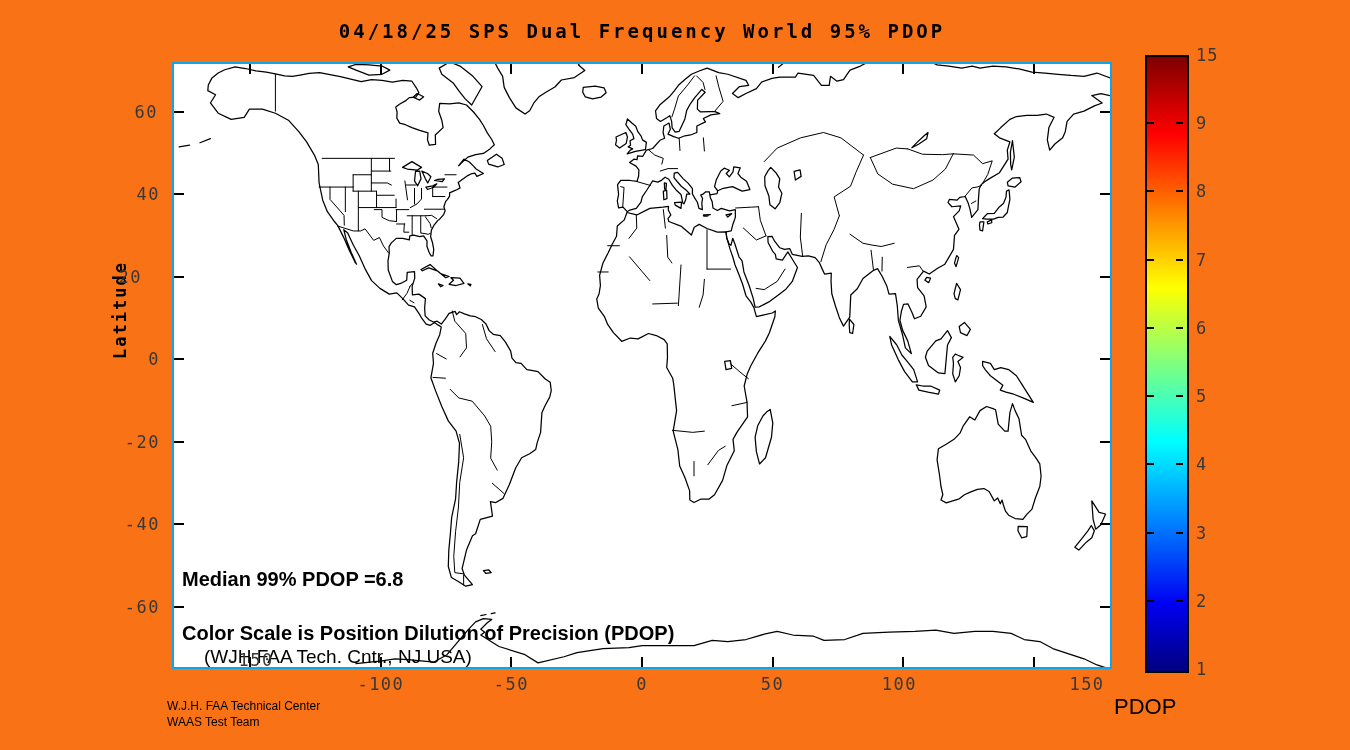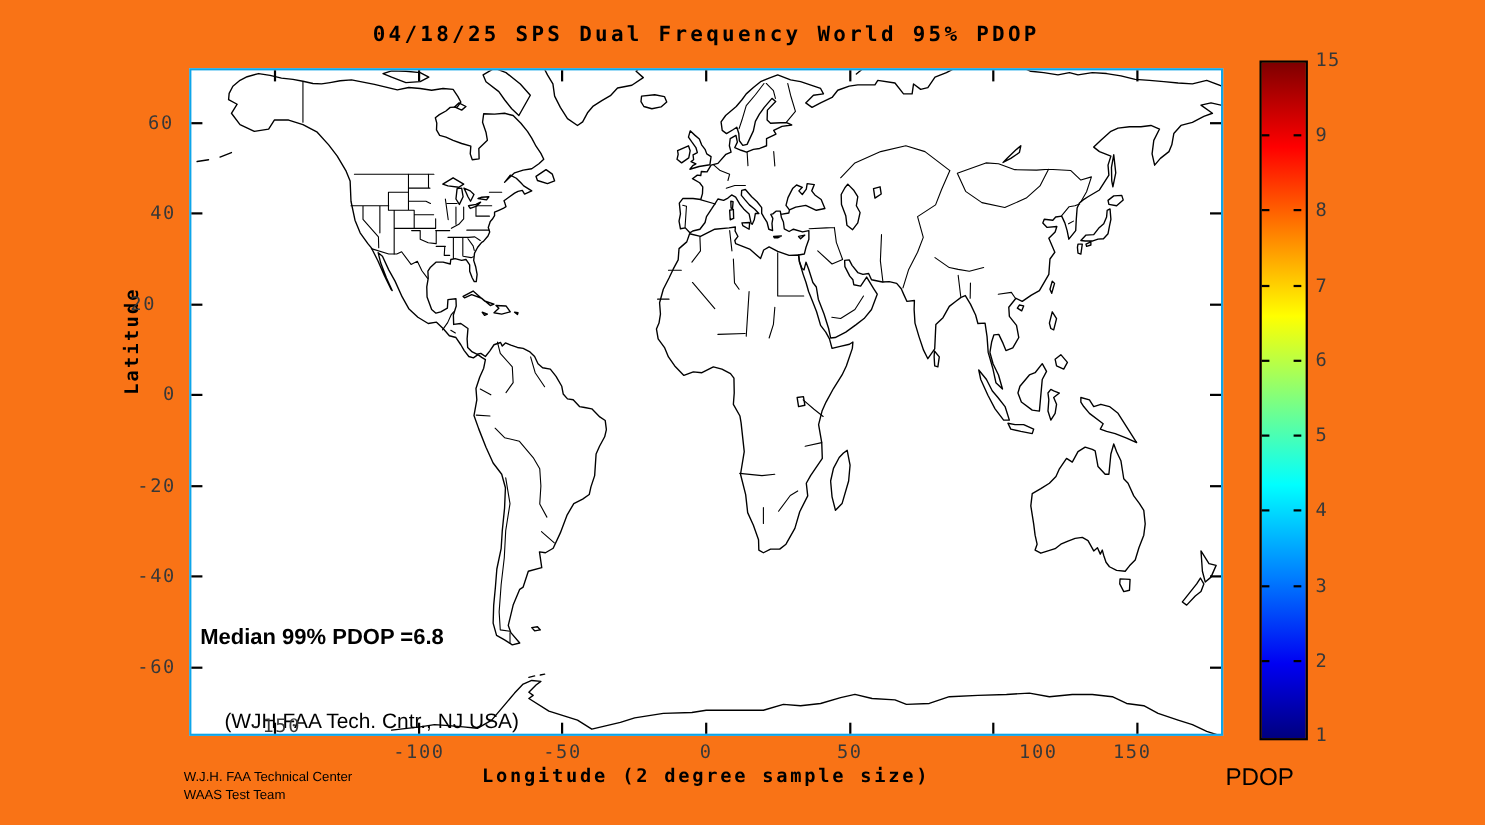--- a/index.html
+++ b/index.html
@@ -50,24 +50,24 @@
         <path vector-effect="non-scaling-stroke" d="M-5.8,-35.8 -2,-35.2 3,-36.8 8,-37.1 10.2,-37.3 10.1,-36.4 11.1,-35.2 10,-34.3 10.3,-33.6 15.2,-32.4 19,-30.3 20.1,-32.2 22,-32.9 25,-31.9 29,-31 32.3,-31.1 32.6,-29.6 33.9,-26.8 34.9,-25 35.8,-23 37.2,-20.8 38.6,-18.5 40,-15.5 41.8,-14 43.1,-12.5 44,-10.4 46.5,-10.8 50.1,-11.3 51.3,-11.8 51.1,-10.4 49,-6.5 47.5,-4.5 44.5,-1.5 41.9,1.5 40.5,3.5 39.3,6.5 40.4,10.5 40.6,14 36.5,17.8 35,19.5 35.5,22.3 32.7,25.8 31,29.5 27.9,33 25.7,34.1 22.5,34.1 20,34.9 18.4,34.3 18.3,32 16.5,28.8 14.5,26 13.8,22 12,17.5 13.3,12.5 12.2,6.1 11.8,4.6 9.5,2 9.8,-0.5 9.7,-3.8 8.5,-4.8 5.5,-5.8 2.5,-6.3 -1.5,-5 -4.5,-5.2 -7.8,-4.4 -11,-6.5 -13.2,-8.5 -14.5,-10.5 -16.8,-12.5 -17.4,-14.7 -16.5,-16 -16,-18 -16.3,-20.5 -15,-23.5 -13,-26 -11.5,-28 -9.8,-30 -9.5,-32.5 -6.8,-34 Z"></path>
         <path vector-effect="non-scaling-stroke" d="M49.3,12.2 50.3,15.5 49.8,19 47.5,24 45.2,25.5 44,22.5 43.5,19 44.5,16.2 46.5,13.8 48,12.8 Z M79.8,-9.8 81.5,-8.5 81,-6.3 79.9,-6.5 79.7,-8.5 Z M121,-25.3 121.8,-24.8 120.8,-22.6 120.2,-23.5 Z M109.5,-20 111,-19.8 110.3,-18.7 108.8,-19.3 Z M140.5,-43.2 142.5,-44.2 145.3,-44.3 145.8,-43.3 143.5,-42 140.8,-42.3 Z M141.2,-41.3 141.5,-39 141,-37.5 140.5,-35.8 138.9,-34.7 137,-34.6 135.2,-34.2 132.5,-34.2 131,-34.3 132.8,-35.5 135.5,-35.6 137.2,-37 139,-38 140,-39.5 140.2,-41 Z M130,-33.5 131.5,-33.5 131,-31.3 130,-31.5 129.8,-32.8 Z M132.8,-33.5 134.5,-34 134.5,-33.3 133,-33 Z M142.2,-46.2 143.2,-49.3 142.5,-53.3 141.7,-50.5 141.8,-47.5 Z M120,-16 121,-18.5 122.5,-17 121.5,-14.5 120.5,-14.8 Z M122,-8 124,-9 126.3,-7.3 125,-5.8 122.5,-6.5 Z M109.7,-2 113,-4.5 115,-5 117.5,-7 119,-5.3 117.5,-3.5 116.5,3.5 114,3.3 110.2,1.5 109,-0.5 Z M95.3,-5.6 98,-3.5 100,-1 102,0.5 104.5,2.5 106,5.5 104,5.5 101,3 98.5,0 96,-3.5 Z M105.5,6.2 108,6.5 111,6.5 114.5,7.5 114,8.5 110,8 106.5,7.5 Z M119.5,-0.5 120.5,-1.3 121.5,-1 123.5,-0.5 121.5,0.5 122.5,2 122,4 120.5,5.5 119.5,3.5 119.8,1 Z M131,0.5 134,1 135.5,2.5 138,2 141,2.5 144,4 146,6 148,8 150.5,10.5 147,9.5 143,8.5 140,8 137.8,7.5 138.8,6.3 134,4 132,2.5 131,1.5 Z M12.5,-38.2 15.2,-38.3 15,-36.8 12.8,-37.6 Z M8.2,-41 9.5,-41.2 9.6,-39.2 8.4,-38.9 Z M8.6,-43 9.4,-42.9 9.2,-41.4 8.7,-41.5 Z M23.6,-35.2 26.3,-35.3 25,-34.9 23.8,-34.9 Z M32.3,-35.2 34.5,-35.5 33,-34.7 Z M-85,-21.9 -81.5,-23.1 -77.5,-20.9 -74.2,-20.2 -75.5,-19.9 -78.5,-21.5 -82,-22.3 -84.5,-21.6 Z M-73.5,-19.9 -70,-19.8 -68.5,-18.5 -71.5,-18 -74.2,-18.3 -72.5,-19.3 Z M-78.3,-18.4 -76.5,-18 -77.5,-17.7 Z M-67,-18.4 -65.8,-18.3 -66,-17.9 Z M-61,51.5 -59,51.3 -58,52 -60,52.2 Z M-178,-51.8 -174,-52.2 M-170,-52.8 -166,-53.8 M52.5,-71.2 55,-72.5 58,-74"></path>
         <path vector-effect="non-scaling-stroke" d="M142.5,10.8 141.5,13 140.8,17.5 139.5,17.5 137,15.8 136,12.3 135,12 132.5,11.5 130,12.5 128,14.8 126,14 123.5,16.3 122.3,18 120,19.5 117,20.7 114,21.8 113.5,24.5 114,26.5 114.5,28.5 115,31 115.7,33 115,34.3 117,35 119.5,34.5 122,34 124,33 126.5,32.3 129,31.7 131.5,31.5 133.5,32.2 135.5,34.5 136.8,33.8 137.8,35.2 138.5,34.3 139,35.5 139.8,37 141,38 143.5,38.8 146.5,39 148,37.8 150,36.5 151.3,33.8 153,31 153.5,28.5 153,25.5 151.5,24 149.5,22.3 147.5,19.5 146,18.5 145.5,16.5 145,14.5 143.5,12.5 Z M144.7,40.7 148.2,40.8 148,43.2 146,43.5 144.6,41.8 Z M173,34.5 175.8,37.3 178.3,37.7 176.5,40.3 174.5,41.4 173.5,39 Z M172.8,40.5 174,41.8 173,43.5 171,44.5 168,46.5 166.5,45.8 169,43.8 171.5,41.8 Z"></path>
         <path vector-effect="non-scaling-stroke" d="M-110,74.2 -100,73.5 -95,73 -90,73.2 -85,73.5 -80,73.8 -75,72 -71,69 -67,66 -64,64 -61,63.2 -57.8,63.4 -59.5,64.2 -62,65.8 -60.5,66.5 -62,67.2 -55,70 -45,72 -40,74 -30,72.5 -25,71.5 -15,70.5 -5,70.3 0,69.8 10,69.8 20,69.8 27,68.5 33,68.8 40,68.3 47,67 52,66.3 58,67.2 66,67.5 70,68.5 78,68.3 85,66.8 95,66.5 105,66.3 113,66 120,66.8 128,66.3 135,66.3 142,66.8 147,68.3 153,68.8 158,70.5 165,72 170,73 175,74.5 180,75.5 M-62,62.5 -60,62.2 M-58,62 -56.5,61.8"></path>
         <path vector-effect="non-scaling-stroke" d="M49.5,-46.8 51.5,-45.5 53,-44 52.5,-42 53.8,-40.5 53,-38.2 51.2,-36.7 49.2,-37.7 48.8,-39.8 47.3,-42.3 47.2,-44.5 48.5,-46 Z M58.5,-45.8 60.8,-46.2 61.2,-44.6 59,-43.7 Z M103.8,-51.6 106.5,-52.5 109.5,-53.8 110,-55.3 108.5,-54.5 105.5,-52.7 Z M31.8,0.5 34,0.3 34.5,2.2 32.3,2.5 Z M-92.1,-46.8 -88.5,-48.2 -84.8,-46.8 -86.5,-46.1 -90.3,-46.4 Z M-87.1,-45.8 -85.5,-45.9 -85,-44 -86.3,-42.3 -87.5,-43.5 Z M-84.7,-45.9 -82.5,-45.3 -81.2,-44.5 -82.4,-43 -83.3,-44 -84,-45 Z M-83.1,-42 -80.5,-42.3 -78.9,-42.8 -80.3,-41.9 -82.5,-41.4 Z M-79.8,-43.6 -76.8,-43.3 -76,-44 -78.5,-43.9 Z"></path>
         <path vector-effect="non-scaling-stroke" stroke-width="1" d="M-141,-69.5 L-141,-60.5 M-123,-49 L-95.2,-49 M-75.8,-45 L-71.5,-45 M-117.1,-32.5 L-111,-31.3 L-108.2,-31.3 L-106.5,-31.8 L-103.2,-29 L-101,-29.7 L-99.4,-27.6 L-97.4,-25.9 M-92.2,-14.5 L-90.4,-16.1 L-89.2,-17.8 M-89.2,-17.8 L-88.3,-18.5 M-89.3,-14.4 L-87.7,-13.8 M-73,-11.8 L-72,-9.3 L-67.8,-6.3 L-67.5,-2.8 L-70,-0.6 M-79,-1.4 L-75.3,-0.1 M-80.4,4.4 L-75.6,4.6 M-73.8,7.3 L-70.5,9.4 L-65.3,10.2 L-60.5,13.8 L-58.2,16.3 L-57.8,20.1 L-58.2,24.1 L-55.7,27 M-61.4,-8.5 L-59.8,-5 L-56.5,-1.9 M-70.1,18.3 L-68.6,24 L-70.1,30 L-70.6,36 L-71.7,42 L-72.4,48 L-72,52 L-68.6,52.3 M-68.6,52.6 L-68.6,55 M-57.6,30.2 L-53.1,32.7 M-2.2,-35.1 L-2,-32 L-5,-29.5 M-8.7,-27.7 L-13.2,-27.7 M-17,-21.3 L-13,-21.3 M-4.8,-25 L3,-19.2 M9.5,-30.2 L9.9,-24.9 L11.5,-23.5 M8.2,-36.5 L9,-32 M25,-31.6 L25,-22 M25,-22 L34.1,-22 M24,-19.5 L23.5,-15.7 L22,-12.7 M15,-23 L14,-13.1 M4.1,-13.5 L13.6,-13.7 M33.9,1 L37.7,3.1 L40.9,4.7 M34.6,11.3 L40.4,10.5 M11.7,17.3 L19.5,17.8 L24,17.5 M20,24.9 L20,28.4 M25.3,25.7 L29.4,22.2 L32,21.2 M-7.4,-37.2 L-6.9,-41.9 L-8.2,-42.1 M-1.8,-43.3 L3.2,-42.4 M2.5,-51.1 L4.9,-49.8 L8.2,-49 L7.6,-47.6 M14.3,-53.9 L14.6,-50.9 M7,-45.9 L10,-46.5 L13.7,-46.5 M11.5,-59.1 L12.5,-61 L14,-64.2 L17.2,-66.6 L20.2,-69.1 M24.2,-65.8 L23.5,-67.5 L21,-69.1 M28.5,-69.1 L29.5,-66.5 L31.2,-62.9 L28,-60.5 M23.6,-54 L24,-50.8 M36,-36.9 L42,-37.1 L44.8,-37.2 M47.7,-30.1 L45.5,-33.9 L44.8,-37.2 M39,-32 L44,-29.1 L47.7,-30.1 M43.9,-17.3 L47,-17 L52,-19 L55,-22 M61.3,-35.6 L60.9,-29.8 L61.8,-25.1 M68.8,-23.8 L70.8,-27.9 L73.9,-31.7 L75.9,-35 M80,-30.5 L85,-28.3 L88.1,-27.9 L92,-27.5 L97,-28.3 M88.1,-26.6 L89,-21.9 M92.4,-24.9 L92.3,-21.5 M102.1,-22.4 L106.7,-22.8 L108.1,-21.5 M47,-48.2 L52,-51.5 L61,-54 L69.8,-55.3 L76.5,-54 L85.2,-49.8 M87.8,-49.2 L97.8,-51.5 L102.2,-51.3 M102.2,-51.3 L107.9,-50 L115.5,-49.9 L119.7,-50.1 M87.8,-49.2 L90.7,-45.2 L96.4,-42.7 L104.4,-41.6 L111.9,-43.7 L116.7,-46.4 L119.7,-50.1 M85.2,-49.8 L82.3,-45.6 L80.2,-42.2 L73.9,-39.6 L75.9,-35 M119.7,-50.1 L127.5,-49.8 L131,-47.7 L134.7,-48.4 L133,-45.1 L131,-42.9 M124.3,-39.8 L126.9,-41.8 L128.9,-42 L130.6,-42.4 M126.7,-38 L128.4,-38.6"></path>
         <path vector-effect="non-scaling-stroke" stroke-width="1" d="M-120,-42 L-120,-39 L-114.6,-35.1 L-114.5,-32.7 M-124.2,-42 L-111,-42 M-114.1,-42 L-114.1,-36 M-111.1,-45 L-111.1,-41 M-109.1,-41 L-109.1,-31.3 M-104.1,-49 L-104.1,-45 M-111.1,-45 L-104.1,-45 M-104.1,-45 L-104.1,-41 M-111.1,-41 L-102.1,-41 M-102.1,-41 L-102.1,-37 M-109.1,-37 L-102.1,-37 M-103,-36.5 L-100,-36.5 L-100,-34.6 L-97.2,-33.8 L-94.5,-33.6 M-94.4,-33.6 L-94.4,-36.5 M-94.6,-36.5 L-89.7,-36.5 M-97.1,-49 L-97.1,-45.9 M-104.1,-45.9 L-96.6,-45.9 M-104.1,-43 L-98,-43 L-96.4,-42.5 M-102.1,-40 L-95.3,-40 M-102.1,-37 L-94.6,-37 M-94.6,-39.1 L-94.6,-37 M-91.2,-43.5 L-90.2,-38.9 M-90.6,-42.5 L-87.1,-42.5 M-87.5,-41.7 L-87.5,-37.9 M-84.8,-41.7 L-84.8,-39.1 L-86.5,-37.9 L-89.1,-37 M-80.5,-42 L-80.5,-39.7 M-80.5,-42 L-75,-42 M-80.5,-39.7 L-75.8,-39.7 M-83.7,-36.6 L-75.9,-36.6 M-83.1,-35 L-80.9,-35.1 L-79,-34.3 M-90.3,-35 L-83.1,-35 M-88.4,-35 L-88.4,-30.3 M-85.1,-35 L-85.1,-31 L-85,-30.8 M-85,-30.8 L-82.2,-30.5 L-81.4,-30.7 M-83.3,-34.7 L-81.5,-33.1 L-81.1,-32.1 M-94.4,-33 L-91.2,-33 M-91.4,-33 L-91.6,-31 L-89.7,-31"></path>
       </g>
     </svg>
     <div class="ann" id="ann-median" style="top:504px">Median 99% PDOP =6.8</div>
+    <div class="ann" id="ann-scale" style="top:558px">Color Scale is Position Dilution of Precision (PDOP)</div>
     <div class="ann" id="ann-credit" style="top:582px">(WJH FAA Tech. Cntr., NJ USA)</div>
   </div>
 
-  <div class="abs" id="xlab">Longitude (2 degree sample size)</div>
 
   <div class="abs" id="colorbar"></div>
   <div class="abs" id="cb-label">PDOP</div>
 
   <div class="abs footer" id="footer1">W.J.H. FAA Technical Center</div>
   <div class="abs footer" id="footer2">WAAS Test Team</div>
 
   <div id="tick-layer">
       <div class="tick" style="left: 249.333px; top: 657px; width: 2px; height: 10px;"></div>
       <div class="tick" style="left: 249.333px; top: 64px; width: 2px; height: 10px;"></div>
@@ -79,24 +79,24 @@
       <div class="tick" style="left: 510.444px; top: 64px; width: 2px; height: 10px;"></div>
       <div class="xticklab" style="left: 466.444px; top: 674px;">-50</div>
       <div class="tick" style="left: 641px; top: 657px; width: 2px; height: 10px;"></div>
       <div class="tick" style="left: 641px; top: 64px; width: 2px; height: 10px;"></div>
       <div class="xticklab" style="left: 597px; top: 674px;">0</div>
       <div class="tick" style="left: 771.556px; top: 657px; width: 2px; height: 10px;"></div>
       <div class="tick" style="left: 771.556px; top: 64px; width: 2px; height: 10px;"></div>
       <div class="xticklab" style="left: 727.556px; top: 674px;">50</div>
       <div class="tick" style="left: 902.111px; top: 657px; width: 2px; height: 10px;"></div>
       <div class="tick" style="left: 902.111px; top: 64px; width: 2px; height: 10px;"></div>
-      <div class="xticklab" style="left: 899px; top: 674px;">100</div>
+      <div class="xticklab" style="left: 827px; top: 674px; text-align: right;">100</div>
       <div class="tick" style="left: 1032.67px; top: 657px; width: 2px; height: 10px;"></div>
       <div class="tick" style="left: 1032.67px; top: 64px; width: 2px; height: 10px;"></div>
-      <div class="xticklab" style="left: 957px; top: 674px; text-align: right;">150</div>
+      <div class="xticklab" style="left: 1042px; top: 674px;">150</div>
       <div class="tick" style="left: 174px; top: 110.551px; width: 10px; height: 2px;"></div>
       <div class="tick" style="left: 1100px; top: 110.551px; width: 10px; height: 2px;"></div>
       <div class="yticklab" style="left: 88px; top: 101.551px;">60</div>
       <div class="tick" style="left: 174px; top: 193.136px; width: 10px; height: 2px;"></div>
       <div class="tick" style="left: 1100px; top: 193.136px; width: 10px; height: 2px;"></div>
       <div class="yticklab" style="left: 90px; top: 184.136px;">40</div>
       <div class="tick" style="left: 174px; top: 275.721px; width: 10px; height: 2px;"></div>
       <div class="tick" style="left: 1100px; top: 275.721px; width: 10px; height: 2px;"></div>
       <div class="yticklab" style="left: 72px; top: 266.721px;">20</div>
       <div class="tick" style="left: 174px; top: 358.306px; width: 10px; height: 2px;"></div>

